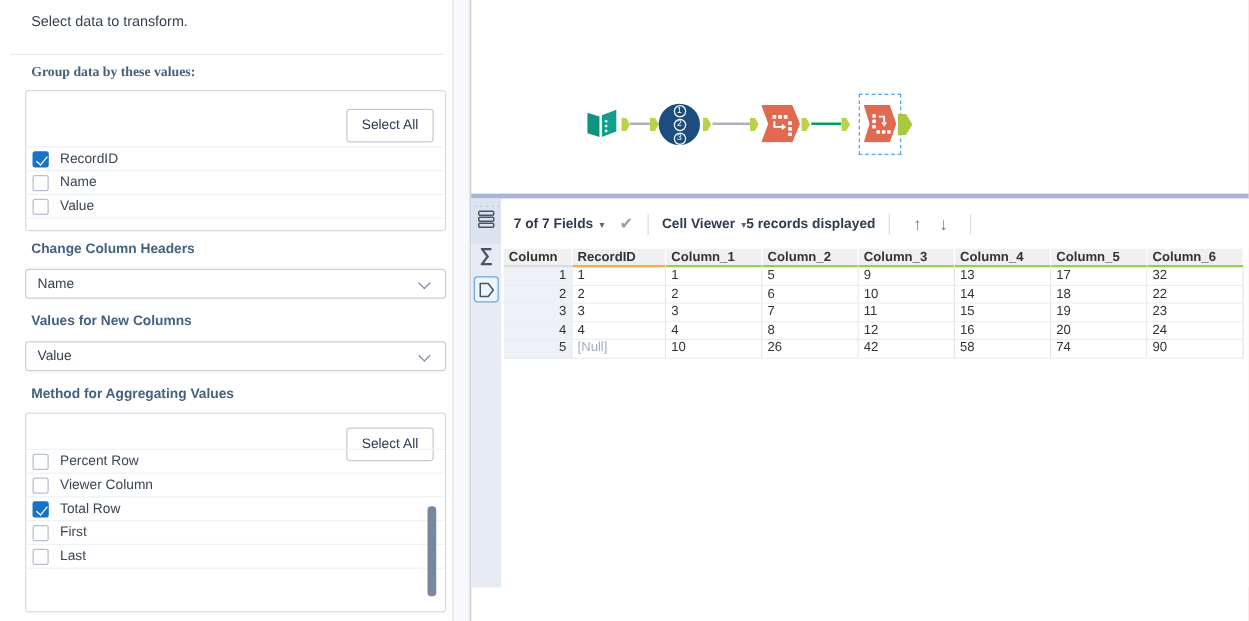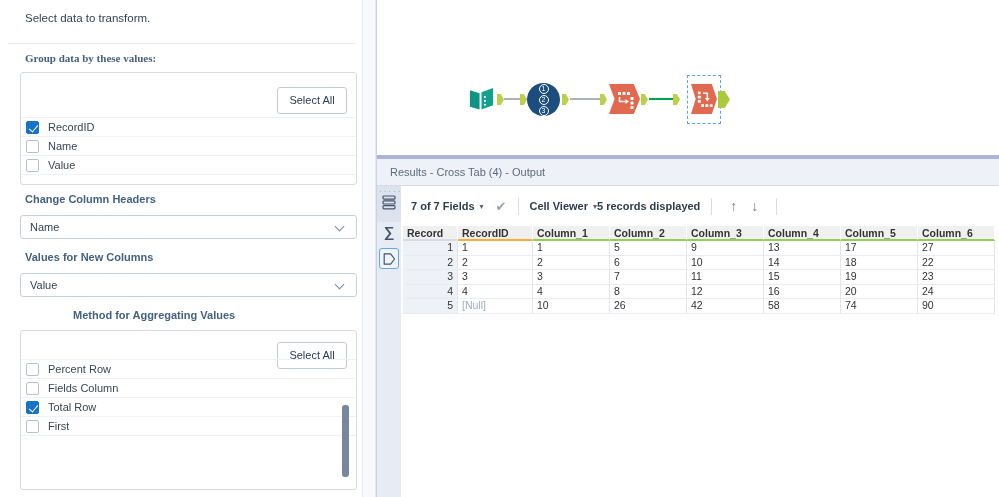--- a/index.html
+++ b/index.html
@@ -120,46 +120,50 @@
       <span>Name</span>
       <span class="chevron"></span>
     </div>
 
     <div class="section-label" style="top:251px;">Values for New Columns</div>
     <div class="select" style="top:273px;">
       <span>Value</span>
       <span class="chevron"></span>
     </div>
 
-    <div class="section-label" style="top:309px;margin-left:48px;">Method for Aggregating Values</div>
+    <div class="section-label" style="top:309px;">Method for Aggregating Values</div>
     <div class="listbox" style="top:330px; height:160px;">
       <div class="select-all-btn" style="top:11px;">Select All</div>
       <div class="check-items" style="top:28px;">
 
           <div class="check-row">
             <span class="checkbox"></span>
             <span class="check-label">Percent Row</span>
           </div>
 
           <div class="check-row">
             <span class="checkbox"></span>
-            <span class="check-label">Fields Column</span>
+            <span class="check-label">Viewer Column</span>
           </div>
 
 
           <div class="check-row">
             <span class="checkbox checked"></span>
             <span class="check-label">Total Row</span>
           </div>
 
           <div class="check-row">
             <span class="checkbox"></span>
             <span class="check-label">First</span>
           </div>
 
+          <div class="check-row">
+            <span class="checkbox"></span>
+            <span class="check-label">Last</span>
+          </div>
         </div>
       <div class="scroll-thumb"></div>
     </div>
   </div>
 
   <div class="panel-track"></div>
   <div class="v-divider"></div>
 
   <div class="canvas">
 
@@ -212,23 +216,20 @@
         <rect x="6.5" y="15.5" width="3" height="3" fill="#fff" rx="0.5"></rect>
         <rect x="11" y="15.5" width="3" height="3" fill="#fff" rx="0.5"></rect>
         <rect x="15.5" y="15.5" width="3" height="3" fill="#fff" rx="0.5"></rect>
       </svg>
     </div>
     <div class="anchor big" style="left:341px;"></div>
   </div>
 
   <div class="results">
     <div class="results-splitter"></div>
-    <div class="results-header">
-      <span>Results - Cross Tab (4) - Output</span>
-    </div>
     <div class="results-body">
       <div class="icon-strip">
         <div class="dock-btn">
           <div class="grip">·····</div>
           <svg width="14" height="15" viewBox="0 0 14 15">
             <rect x="1" y="1" width="12" height="3.2" rx="1" fill="none" stroke="#44546a" stroke-width="1.2"></rect>
             <rect x="1" y="5.8" width="12" height="3.2" rx="1" fill="none" stroke="#44546a" stroke-width="1.2"></rect>
             <rect x="1" y="10.6" width="12" height="3.2" rx="1" fill="none" stroke="#44546a" stroke-width="1.2"></rect>
           </svg>
         </div>
@@ -255,39 +256,39 @@
         </div>
         <span class="tb-strong" style="">5 records displayed</span>
         <div class="tb-sep"></div>
         <span class="tb-arrow">↑</span>
         <span class="tb-arrow">↓</span>
         <div class="tb-sep"></div>
       </div>
 
       <div class="grid">
         <div class="grid-header">
-            <div class="hcell c0 u-none">Record</div>
+            <div class="hcell c0 u-none">Column</div>
             <div class="hcell c1 u-orange">RecordID</div>
             <div class="hcell c2 u-green">Column_1</div>
             <div class="hcell c3 u-green">Column_2</div>
             <div class="hcell c4 u-green">Column_3</div>
             <div class="hcell c5 u-green">Column_4</div>
             <div class="hcell c6 u-green">Column_5</div>
             <div class="hcell c7 u-green">Column_6</div>
           </div>
         <div>
             <div class="grid-row">
               <div class="dcell c0 gutter">1</div>
               <div class="dcell c1">1</div>
               <div class="dcell c2">1</div>
               <div class="dcell c3">5</div>
               <div class="dcell c4">9</div>
               <div class="dcell c5">13</div>
               <div class="dcell c6">17</div>
-              <div class="dcell c7">27</div>
+              <div class="dcell c7">32</div>
             </div>
             <div class="grid-row">
               <div class="dcell c0 gutter">2</div>
               <div class="dcell c1">2</div>
               <div class="dcell c2">2</div>
               <div class="dcell c3">6</div>
               <div class="dcell c4">10</div>
               <div class="dcell c5">14</div>
               <div class="dcell c6">18</div>
               <div class="dcell c7">22</div>

